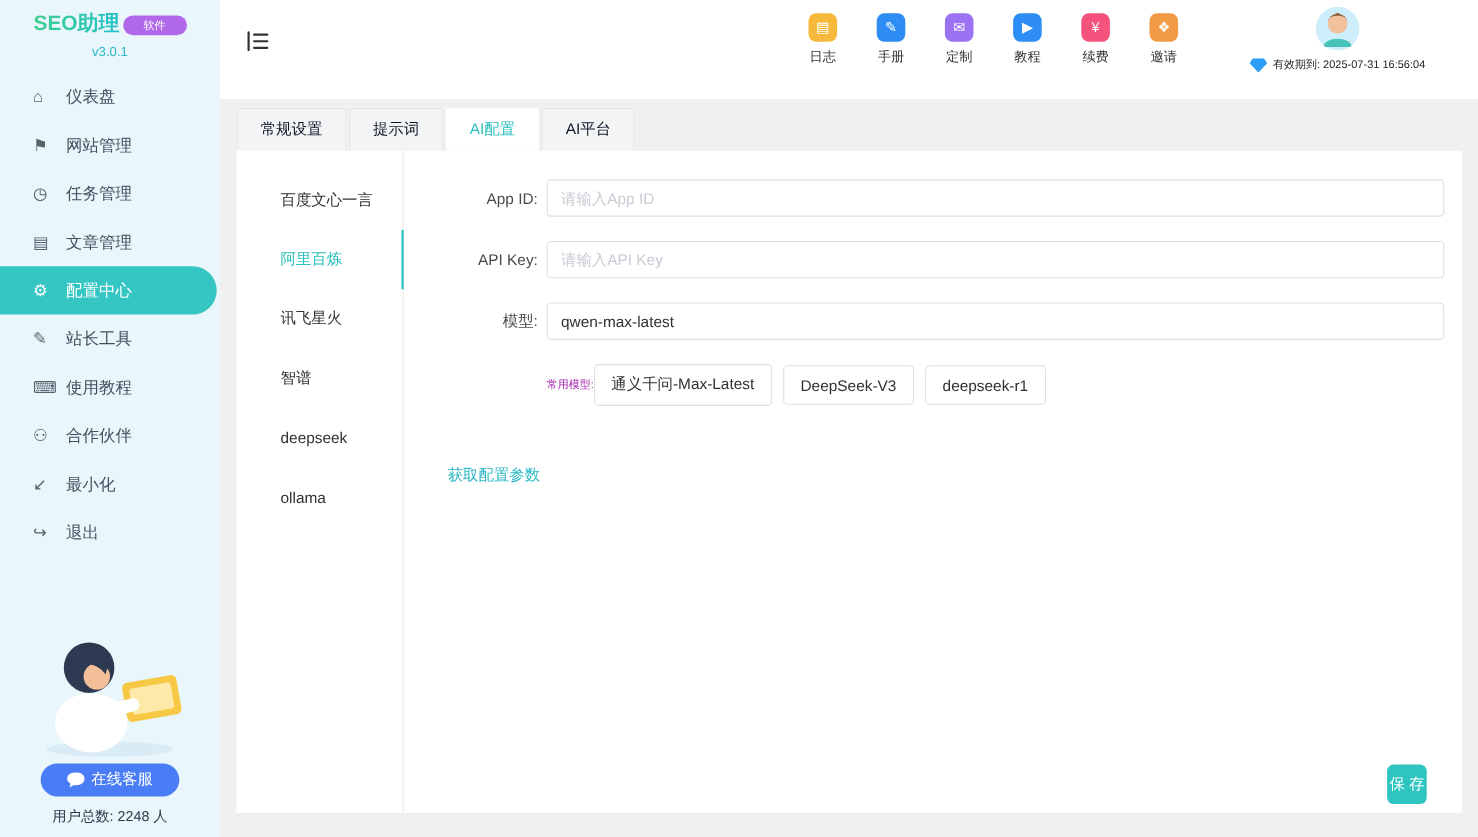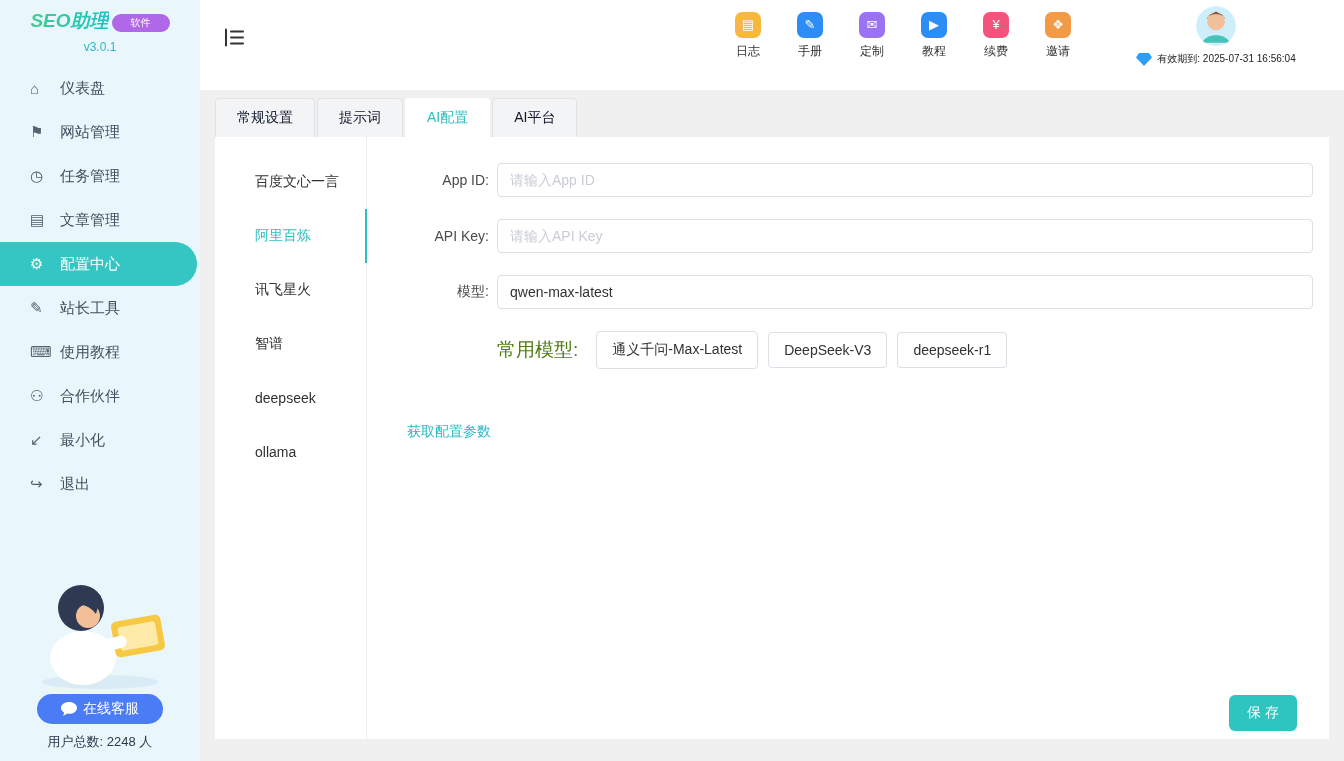--- a/index.html
+++ b/index.html
@@ -5,21 +5,21 @@
   * { margin:0; padding:0; box-sizing:border-box; }
   html,body { width:1344px; height:761px; overflow:hidden; }
   body { font-family:"Liberation Sans","DejaVu Sans",sans-serif; background:#fff; }
   .screen { position:relative; width:1344px; height:761px; background:#fff; }
 
   
   .sidebar { position:absolute; left:0; top:0; width:200px; height:761px; background:#e9f6fb; z-index:5; }
   .logo { padding-top:10px; text-align:center; }
   .logo-l1 { font-size:30px; font-weight:800; font-style:italic; letter-spacing:1px;
     background:linear-gradient(90deg,#3fcf8c,#1fc0c8); -webkit-background-clip:text; background-clip:text; color:transparent; }
-  .logo-l2 { font-size:19px; font-weight:800; font-style:italic; margin-top:-2px;
+  .logo-l2 { font-size:19px; font-weight:800; margin-top:-2px;
     background:linear-gradient(90deg,#3fcf8c,#1fc0c8); -webkit-background-clip:text; background-clip:text; color:transparent; display:inline-block; }
   .logo-badge { display:inline-block; background:#b168e8; color:#fff; font-size:10px; font-style:normal;
     padding:2px 19px; border-radius:9px; margin-left:3px; vertical-align:middle; }
   .version { margin-top:6px; font-size:12px; color:#2bb8c4; text-align:center; }
   .menu { margin-top:12px; }
   .mi { display:flex; align-items:center; height:44px; padding-left:30px; font-size:15px; color:#41505e; cursor:pointer; }
   .mi-ic { width:24px; font-size:15px; color:#55626f; flex:none; }
   .mi-lb { margin-left:6px; }
   .mi.active { width:197px; background:#35c6c3; border-radius:0 22px 22px 0; color:#fff; }
   .mi.active .mi-ic { color:#fff; }
@@ -48,25 +48,25 @@
   .card { margin:0 15px; height:602px; background:#fff; position:relative; display:flex; }
   .providers { width:152px; flex:none; border-right:1px solid #ececec; padding-top:18px; }
   .provider { height:54px; display:flex; align-items:center; padding-left:40px; font-size:14px; color:#303133; cursor:pointer; }
   .provider.active { color:#2bc0bd; border-right:2px solid #2bc0bd; margin-right:-1px; }
   .form-area { flex:1; padding:26px 16px 0 34px; }
   .frow { display:flex; align-items:center; margin-bottom:22px; }
   .flabel { width:88px; flex:none; text-align:right; margin-right:8px; font-size:14px; color:#4a4a4a; }
   .finput { flex:1; height:34px; border:1px solid #dcdfe6; border-radius:4px; padding:0 12px; font-size:14px; color:#303133; outline:none; background:#fff; }
   .finput::placeholder { color:#c9ccd4; }
   .chips-row { display:flex; align-items:center; padding-left:96px; margin-bottom:26px; }
-  .chips-label { font-size:19px; color:#4d7c0f; margin-right:18px; }
+  .chips-label { font-size:10px; color:#a21caf; }
   .chip { background:#fff; border:1px solid #dcdfe6; border-radius:4px; padding:9px 15px; font-size:14px; color:#303133; margin-right:10px; cursor:pointer; }
   .config-link { display:inline-block; margin:28px 0 0 6px; font-size:14px; color:#2bb8c4; text-decoration:none; cursor:pointer; }
   .save-btn { position:absolute; right:32px; bottom:8px; background:#2ec5c0; color:#fff; border:none; border-radius:6px;
-    padding:9px 18px; font-size:14px; cursor:pointer; }
+    padding:9px 2px; font-size:14px; cursor:pointer; }
 </style>
 </head>
 <body>
 
 <div class="screen">
 
   <aside class="sidebar">
     <div class="logo">
       <div>
         <span class="logo-l2">SEO助理</span><span class="logo-badge">软件</span>

